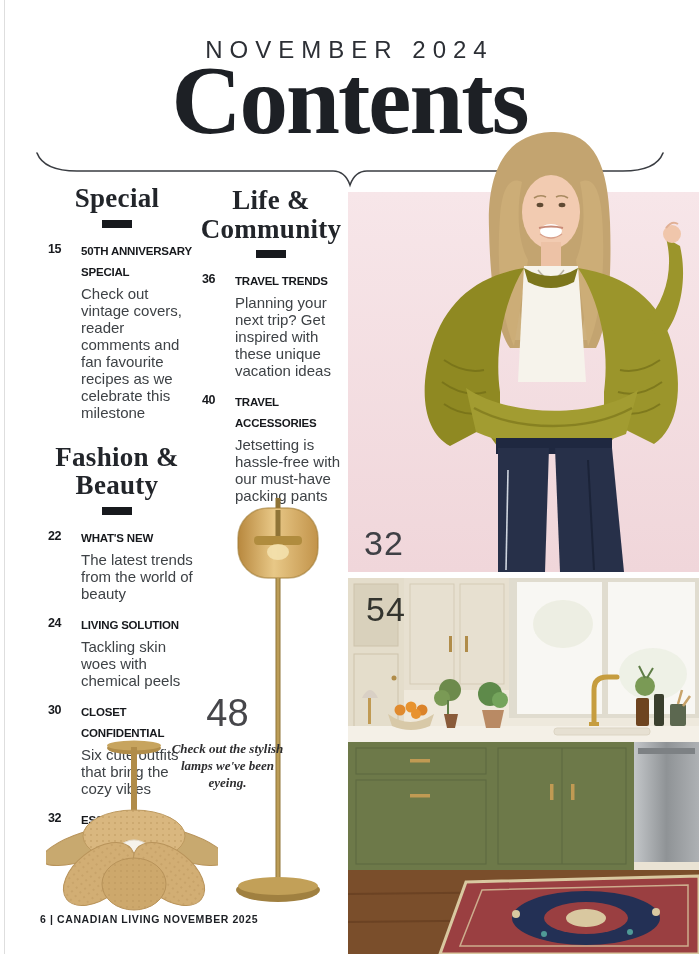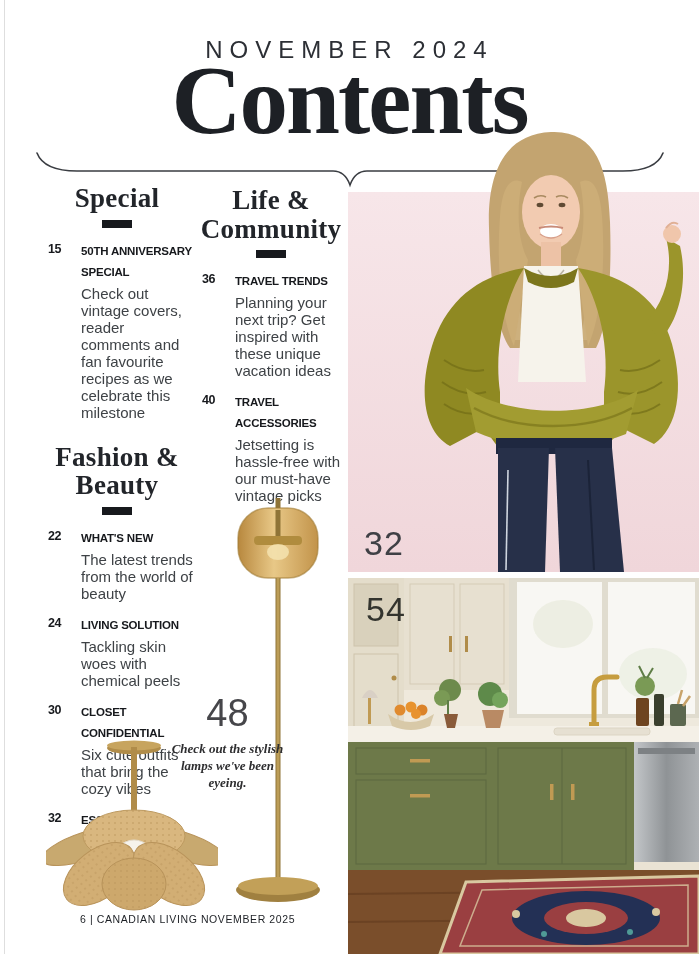--- a/index.html
+++ b/index.html
@@ -63,21 +63,21 @@
   .fig-pendant{left:46px;top:736px;width:172px;height:176px;}
   .photo-label{
     position:absolute;font-weight:300;font-size:34px;line-height:1;letter-spacing:1px;
   }
   .label-32{left:16px;top:396px;color:#3f4045;}
   .label-54{left:18px;top:14px;color:#33342e;}
 
   
   .footer{
     position:absolute;left:40px;top:913px;
-    font-size:10.5px;font-weight:400;letter-spacing:.6px;color:#1d2025;margin-left:40px;
+    font-size:10.5px;font-weight:700;letter-spacing:.6px;color:#1d2025;
   }
 </style>
 </head>
 <body>
 
 <div class="edge-line"></div>
 
 <div class="issue">NOVEMBER 2024</div>
 <h1 class="big-title">Contents</h1>
 <svg class="brace" width="630" height="40" viewBox="0 0 630 40">
@@ -139,21 +139,21 @@
       <span class="num">36</span>
       <div>
           <h3>TRAVEL TRENDS</h3>
         <p>Planning your next trip? Get inspired with these unique vacation ideas</p>
         </div>
     </article>
     <article class="toc-item">
       <span class="num">40</span>
       <div>
           <h3>TRAVEL ACCESSORIES</h3>
-        <p>Jetsetting is hassle-free with our must-have vintage picks</p>
+        <p>Jetsetting is hassle-free with our must-have packing pants</p>
         </div>
     </article>
   </section>
 </div>
 
 <figure class="fig-woman">
   <svg width="351" height="442" viewBox="0 0 351 442">
     <defs>
       <linearGradient id="pinkG" x1="0" y1="0" x2="0" y2="1">
         <stop offset="0" stop-color="#f7e6e9"></stop>

